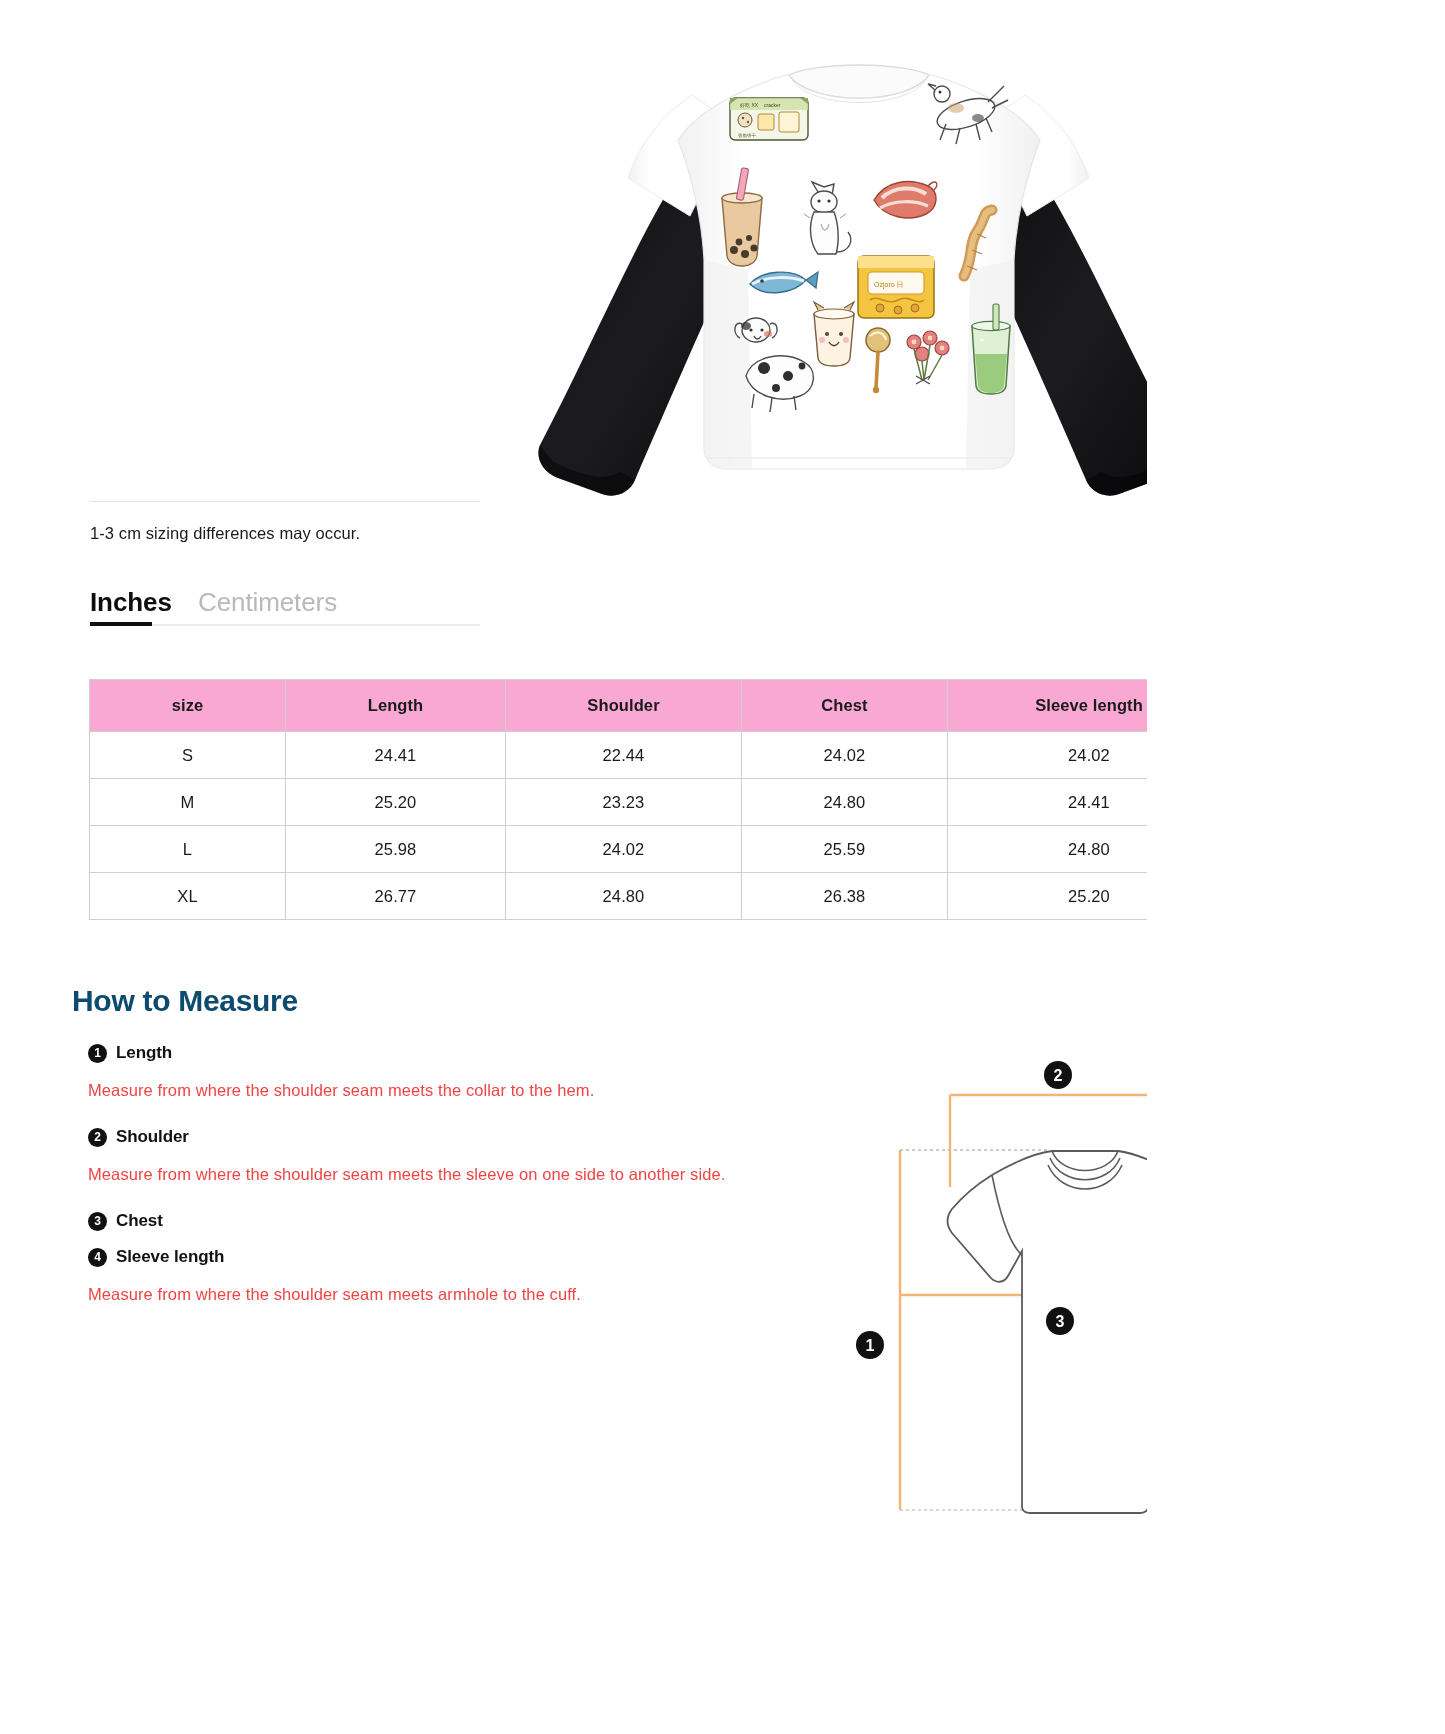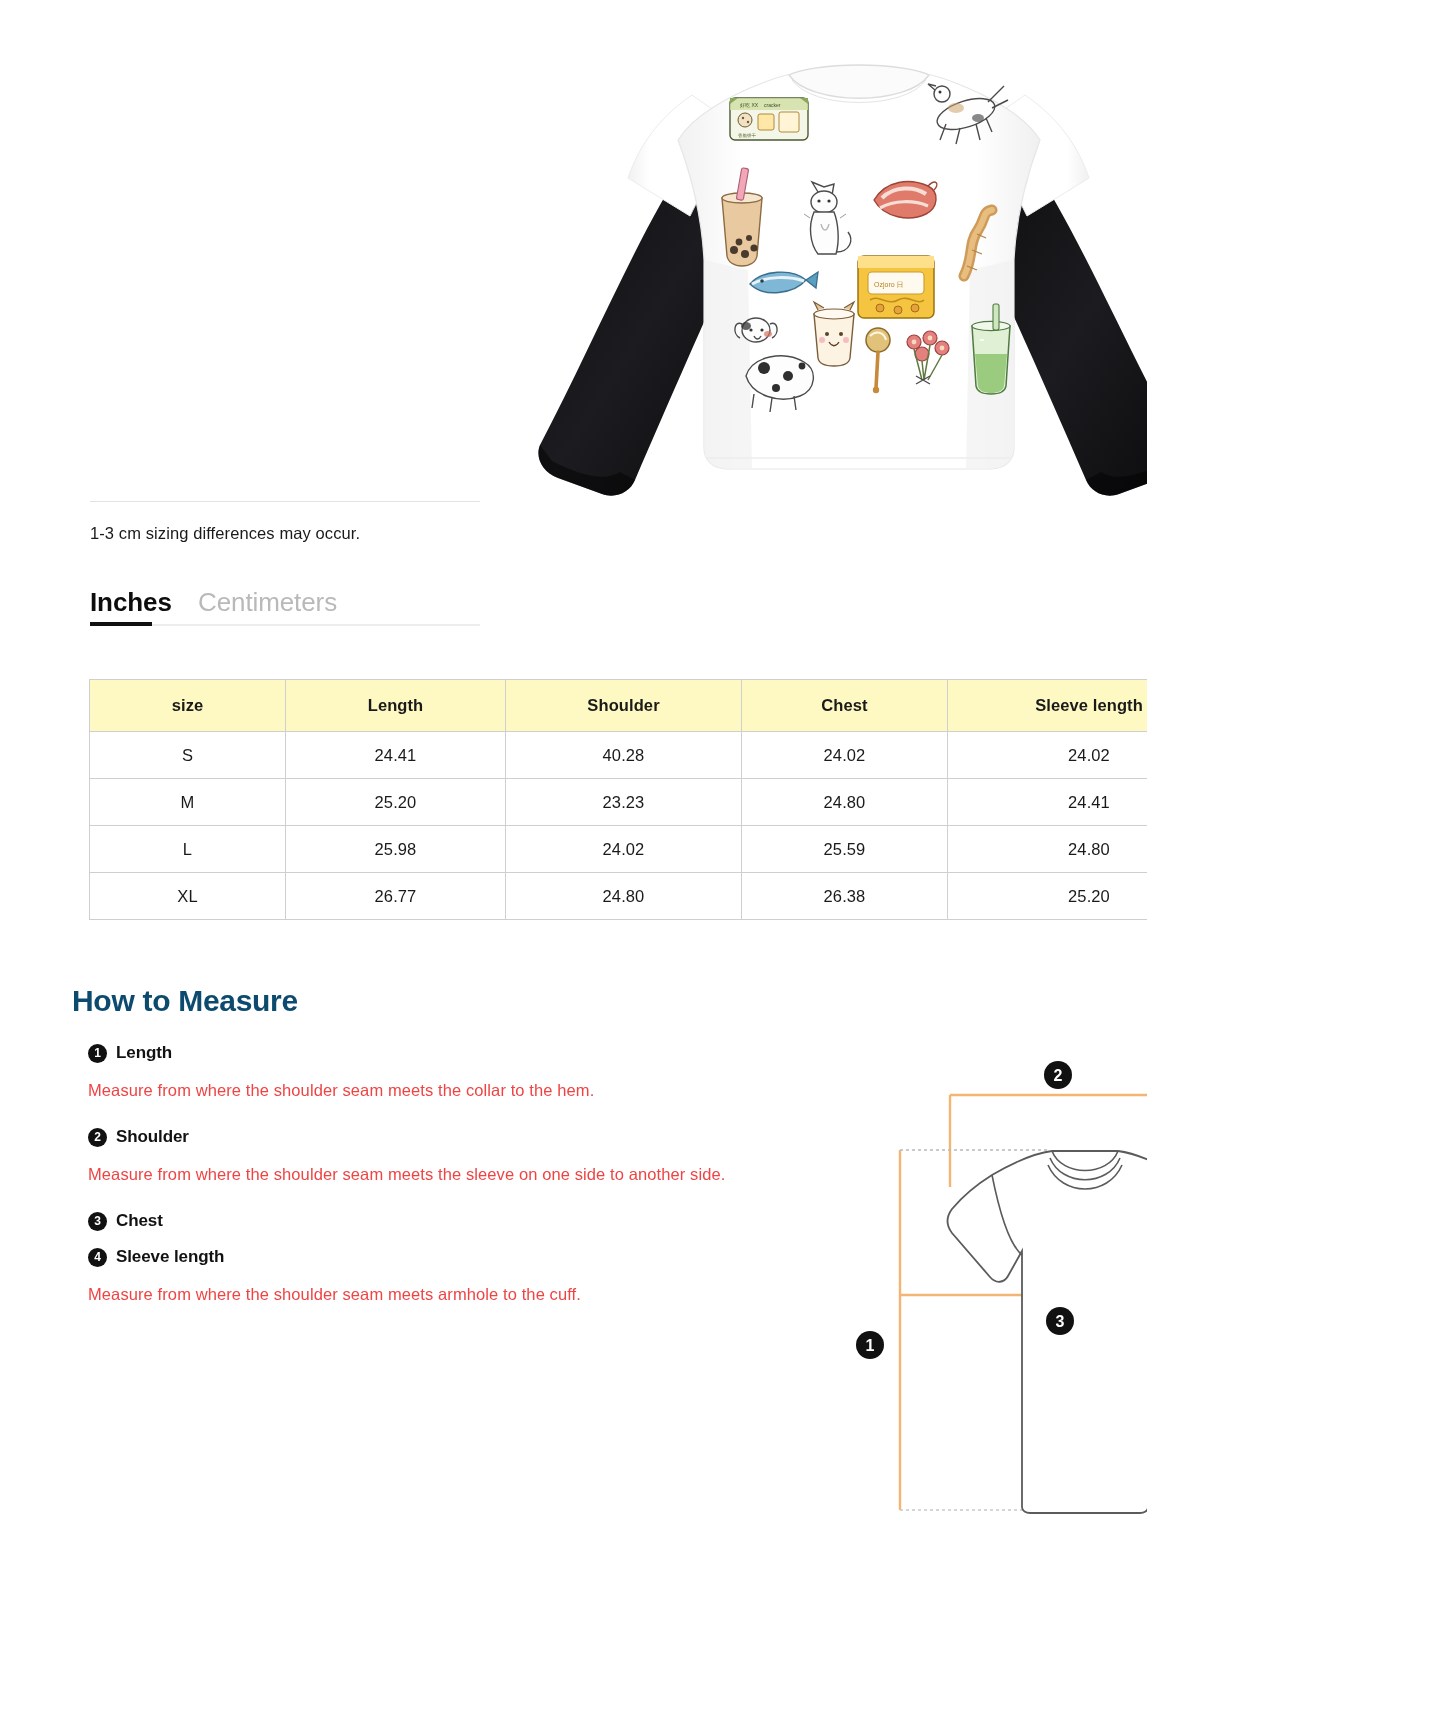--- a/index.html
+++ b/index.html
@@ -95,21 +95,21 @@
     table-layout: fixed;
   }
   .size-table th, .size-table td {
     border: 1px solid #cfcfcf;
     text-align: center;
     font-size: 16.5px;
     color: #1a1a1a;
     letter-spacing: 0.1px;
   }
   .size-table thead th {
-    background: #fef9c3;
+    background: #f9a8d4;
     font-weight: 700;
     height: 52px;
   }
   .size-table tbody td {
     height: 47px;
     font-weight: 400;
     background: #ffffff;
   }
   .size-table col.c0 { width: 196px; }
   .size-table col.c1 { width: 220px; }
@@ -396,21 +396,21 @@
         <th>Length</th>
         <th>Shoulder</th>
         <th>Chest</th>
         <th>Sleeve length</th>
       </tr>
     </thead>
     <tbody>
       <tr>
         <td>S</td>
         <td>24.41</td>
-        <td>40.28</td>
+        <td>22.44</td>
         <td>24.02</td>
         <td>24.02</td>
       </tr>
       <tr>
         <td>M</td>
         <td>25.20</td>
         <td>23.23</td>
         <td>24.80</td>
         <td>24.41</td>
       </tr>

